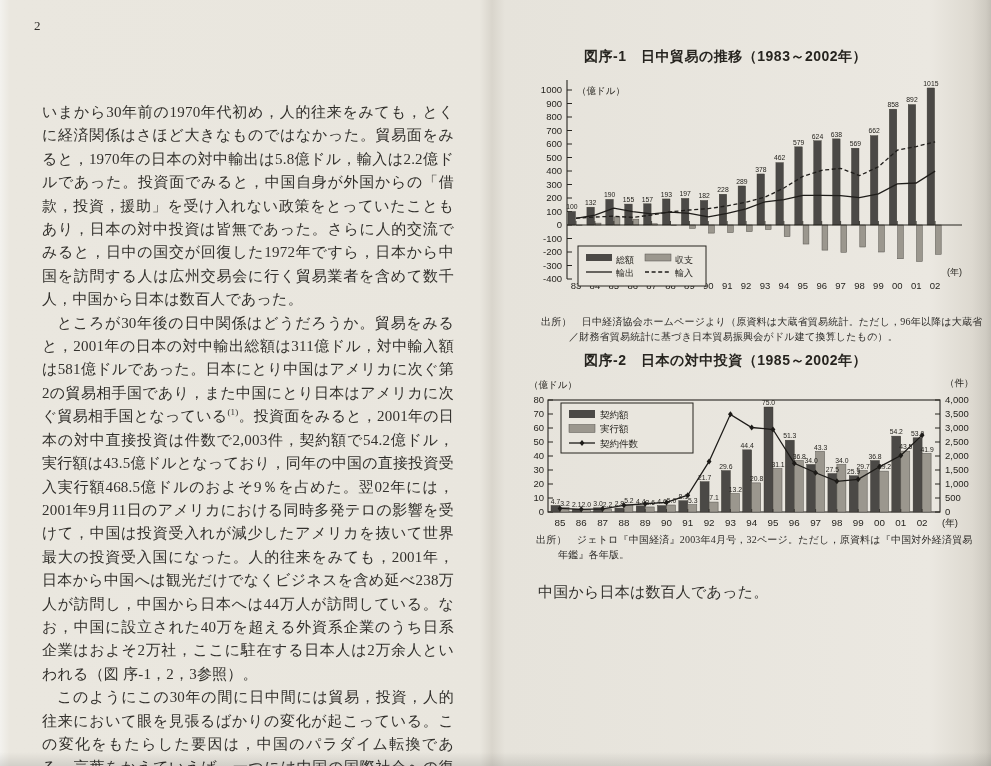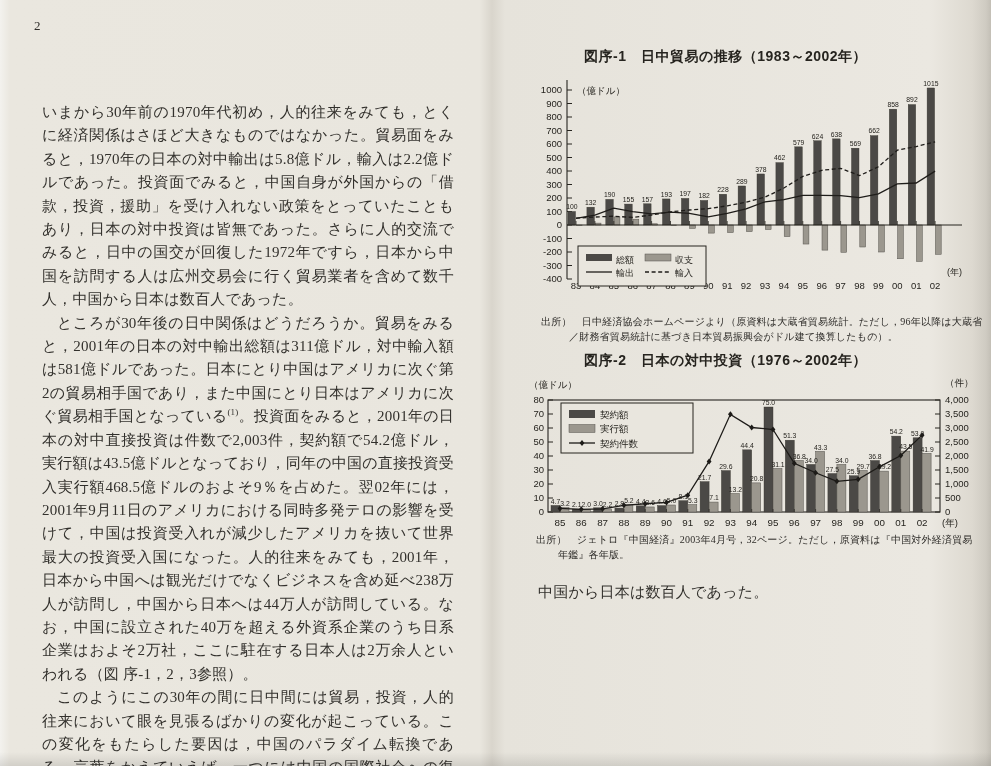--- a/index.html
+++ b/index.html
@@ -207,21 +207,21 @@
           <text x="102" y="209.5" font-size="9" text-anchor="start">輸出</text>
           <line x1="131" y1="206" x2="157" y2="206" stroke="#1f1d1a" stroke-width="1.3" stroke-dasharray="4,2.6"></line>
           <text x="161" y="209.5" font-size="9" text-anchor="start">輸入</text>
         </g>
       </svg>
     <div class="fig-source" style="left:45px;top:314px;width:445px;">
       <div>出所）　日中経済協会ホームページより（原資料は大蔵省貿易統計。ただし，96年以降は大蔵省</div>
       <div class="cont1">／財務省貿易統計に基づき日本貿易振興会がドル建て換算したもの）。</div>
     </div>
 
-    <div class="fig-title" style="left:88px;top:352px;">図序-2　日本の対中投資（1976～2002年）</div>
+    <div class="fig-title" style="left:88px;top:352px;">図序-2　日本の対中投資（1985～2002年）</div>
     <svg id="svg-fig2" style="left:8px;top:372px;" width="478" height="163" viewBox="0 0 478 163">
         <g>
           <rect x="44" y="28" width="392" height="112" fill="none" stroke="#26241f" stroke-width="1.1"></rect>
           <line x1="44" y1="140" x2="49" y2="140" stroke="#26241f" stroke-width="1"></line>
           <text x="40" y="143.4" font-size="9.5" text-anchor="end">0</text>
           <line x1="44" y1="126" x2="49" y2="126" stroke="#26241f" stroke-width="1"></line>
           <text x="40" y="129.4" font-size="9.5" text-anchor="end">10</text>
           <line x1="44" y1="112" x2="49" y2="112" stroke="#26241f" stroke-width="1"></line>
           <text x="40" y="115.4" font-size="9.5" text-anchor="end">20</text>
           <line x1="44" y1="98" x2="49" y2="98" stroke="#26241f" stroke-width="1"></line>

